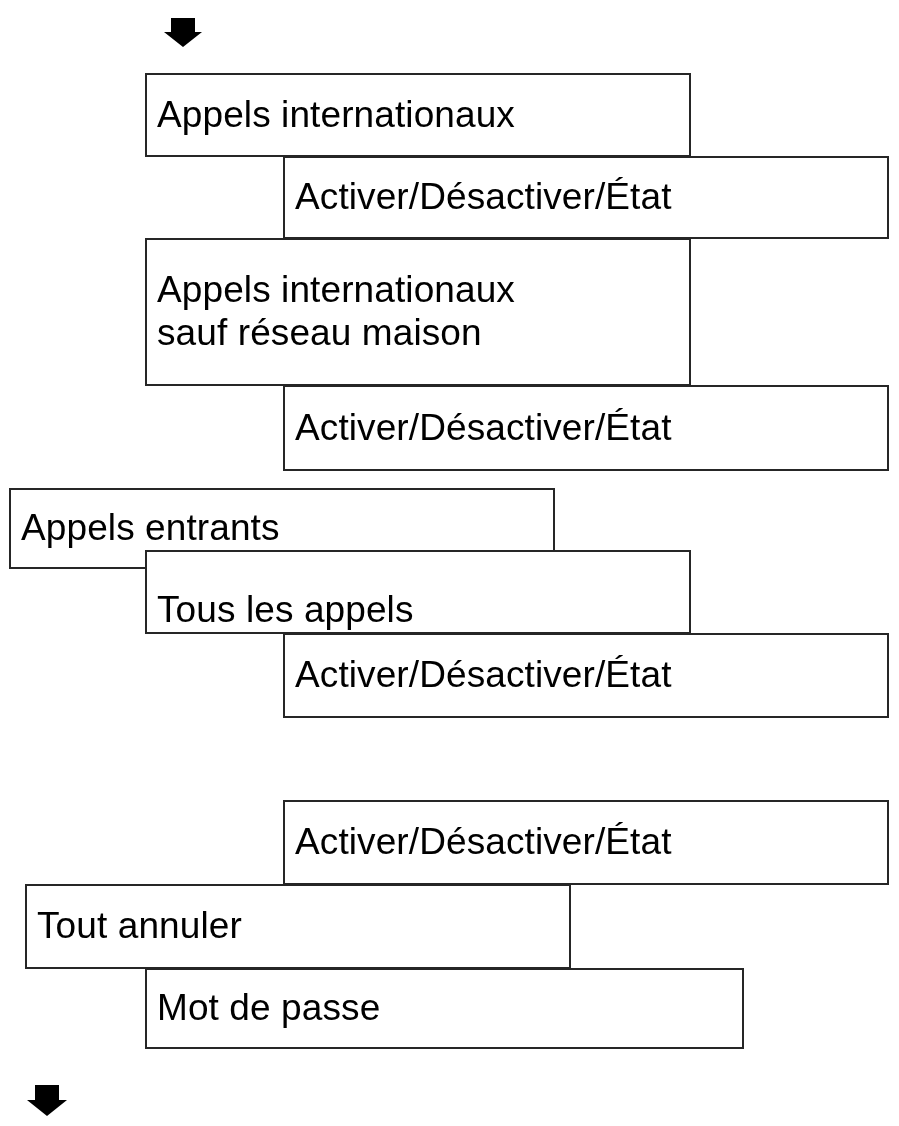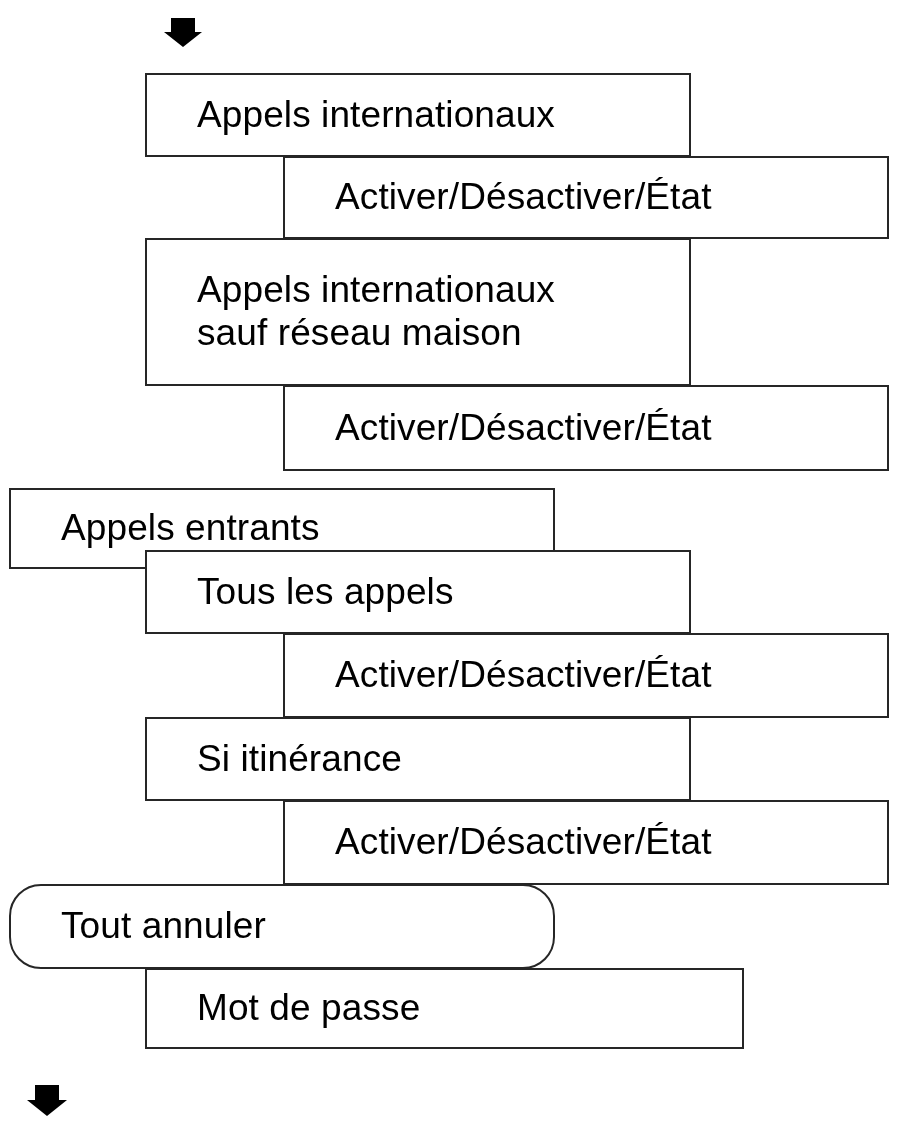--- a/index.html
+++ b/index.html
@@ -27,33 +27,32 @@
   }
   .node .label {
     display: block;
     padding-left: 10px;
     padding-right: 10px;
     color: #000000;
     font-size: 37px;
     line-height: 1.16;
     white-space: pre-line;
     letter-spacing: 0.1px;
-    margin-left: 40px;
   }
   
   .n1  { left:145px; top:73px;  width:546px; height:84px;  z-index:10; }
   .n2  { left:283px; top:156px; width:606px; height:83px;  z-index:11; }
   .n3  { left:145px; top:238px; width:546px; height:148px; z-index:12; }
   .n4  { left:283px; top:385px; width:606px; height:86px;  z-index:13; }
   .n5  { left:9px;   top:488px; width:546px; height:81px;  z-index:14; }
-  .n6  { left:145px; top:550px; width:546px; height:84px;  z-index:15; }
+  .n6  { left:145px; top:550px; width:546px; height:84px;  z-index:15;align-items:flex-end; }
   .n7  { left:283px; top:633px; width:606px; height:85px;  z-index:16; }
   .n8  { left:145px; top:717px; width:546px; height:84px;  z-index:17; }
   .n9  { left:283px; top:800px; width:606px; height:85px;  z-index:18; }
-  .n10 { left:9px;   top:884px; width:546px; height:85px;  z-index:19;border-radius:32px; }
+  .n10 { left:25px;   top:884px; width:546px; height:85px;  z-index:19; }
   .n11 { left:145px; top:968px; width:599px; height:81px;  z-index:20; }
 
   .arrow {
     position: absolute;
     z-index: 5;
   }
   .arrow svg { display: block; }
   .arrow-top    { left:163px; top:16px;   width:40px; height:32px; }
   .arrow-bottom { left:26px;  top:1083px; width:42px; height:34px; }
 </style>
@@ -90,23 +89,20 @@
   </div>
 
   <div class="node n6">
     <span class="label">Tous les appels</span>
   </div>
 
   <div class="node n7">
     <span class="label">Activer/Désactiver/État</span>
   </div>
 
-  <div class="node n8">
-    <span class="label">Si itinérance</span>
-  </div>
 
   <div class="node n9">
     <span class="label">Activer/Désactiver/État</span>
   </div>
 
   <div class="node n10">
     <span class="label">Tout annuler</span>
   </div>
 
   <div class="node n11">

